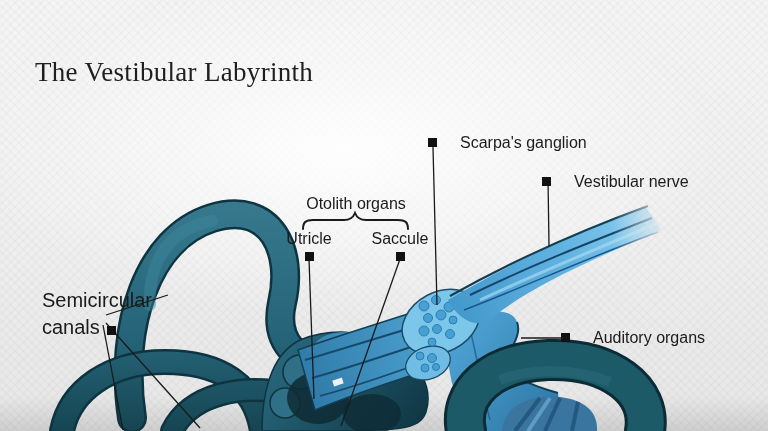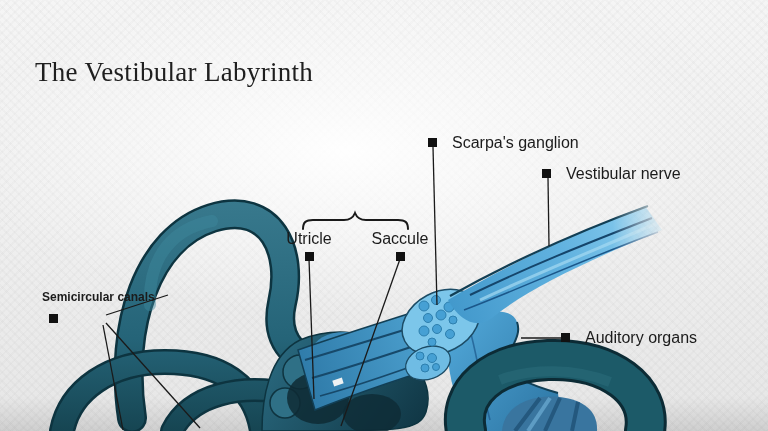--- a/index.html
+++ b/index.html
@@ -12,25 +12,25 @@
       repeating-linear-gradient(45deg, rgba(0,0,0,0.018) 0 2px, rgba(0,0,0,0) 2px 6px),
       repeating-linear-gradient(-45deg, rgba(0,0,0,0.018) 0 2px, rgba(0,0,0,0) 2px 6px),
       linear-gradient(180deg,#f5f5f5 0%,#efefef 55%,#e6e6e6 100%);
   }
   #title{
     position:absolute;left:35px;top:22px;
     font-family:"Liberation Serif",serif;font-size:27px;font-weight:400;
     color:#1f1f1f;letter-spacing:0.3px;margin-top:35px;
   }
   .label{position:absolute;color:#1b1b1b;font-size:16px;line-height:19px;white-space:nowrap;}
-  .row{display:flex;align-items:center;gap:15px;}
+  .row{display:flex;align-items:center;gap:23px;}
   .sq{display:inline-block;width:9px;height:9px;background:#111;flex:0 0 auto;}
   .col{display:flex;flex-direction:column;align-items:center;white-space:nowrap;}
   .col .sq{margin-top:4px;}
-  #lbl-semicircular{white-space:normal;width:114px;line-height:21px;font-size:12px;font-weight:bold;}
+  #lbl-semicircular{white-space:normal;width:114px;line-height:27px;font-size:20px;}
   #lbl-semicircular .sq{margin-left:7px;vertical-align:-1px;}
   #lbl-otolith{width:150px;text-align:center;}
   svg{position:absolute;left:0;top:0;}
 </style>
 </head>
 <body>
 
 <div id="slide">
 
   <svg width="768" height="431" viewBox="0 0 768 431">
@@ -155,25 +155,28 @@
     <path d="M 303 229 C 303 222, 306 220, 313 220 L 344 220 C 350 220, 353 218, 355 213 C 357 218, 360 220, 366 220 L 398 220 C 405 220, 408 222, 408 229" fill="none" stroke="#1a1a1a" stroke-width="2" stroke-linecap="round"></path>
   </svg>
 
   <div id="title">The Vestibular Labyrinth</div>
 
   <div class="label row" style="left:428px;top:133px;">
     <span class="sq"></span>
     <span>Scarpa's ganglion</span>
   </div>
 
-  <div class="label row" style="left:542px;top:164px;">
+  <div class="label row" style="left:542px;top:172px;">
     <span class="sq"></span>
     <span>Vestibular nerve</span>
   </div>
 
+  <div class="label" id="lbl-otolith" style="left:281px;top:194px;">
+    <span>Otolith organs</span>
+  </div>
 
   <div class="label col" style="left:283px;top:229px;width:52px;">
     <span>Utricle</span>
     <span class="sq"></span>
   </div>
 
   <div class="label col" style="left:368px;top:229px;width:64px;align-items:center;">
     <span>Saccule</span>
     <span class="sq"></span>
   </div>

